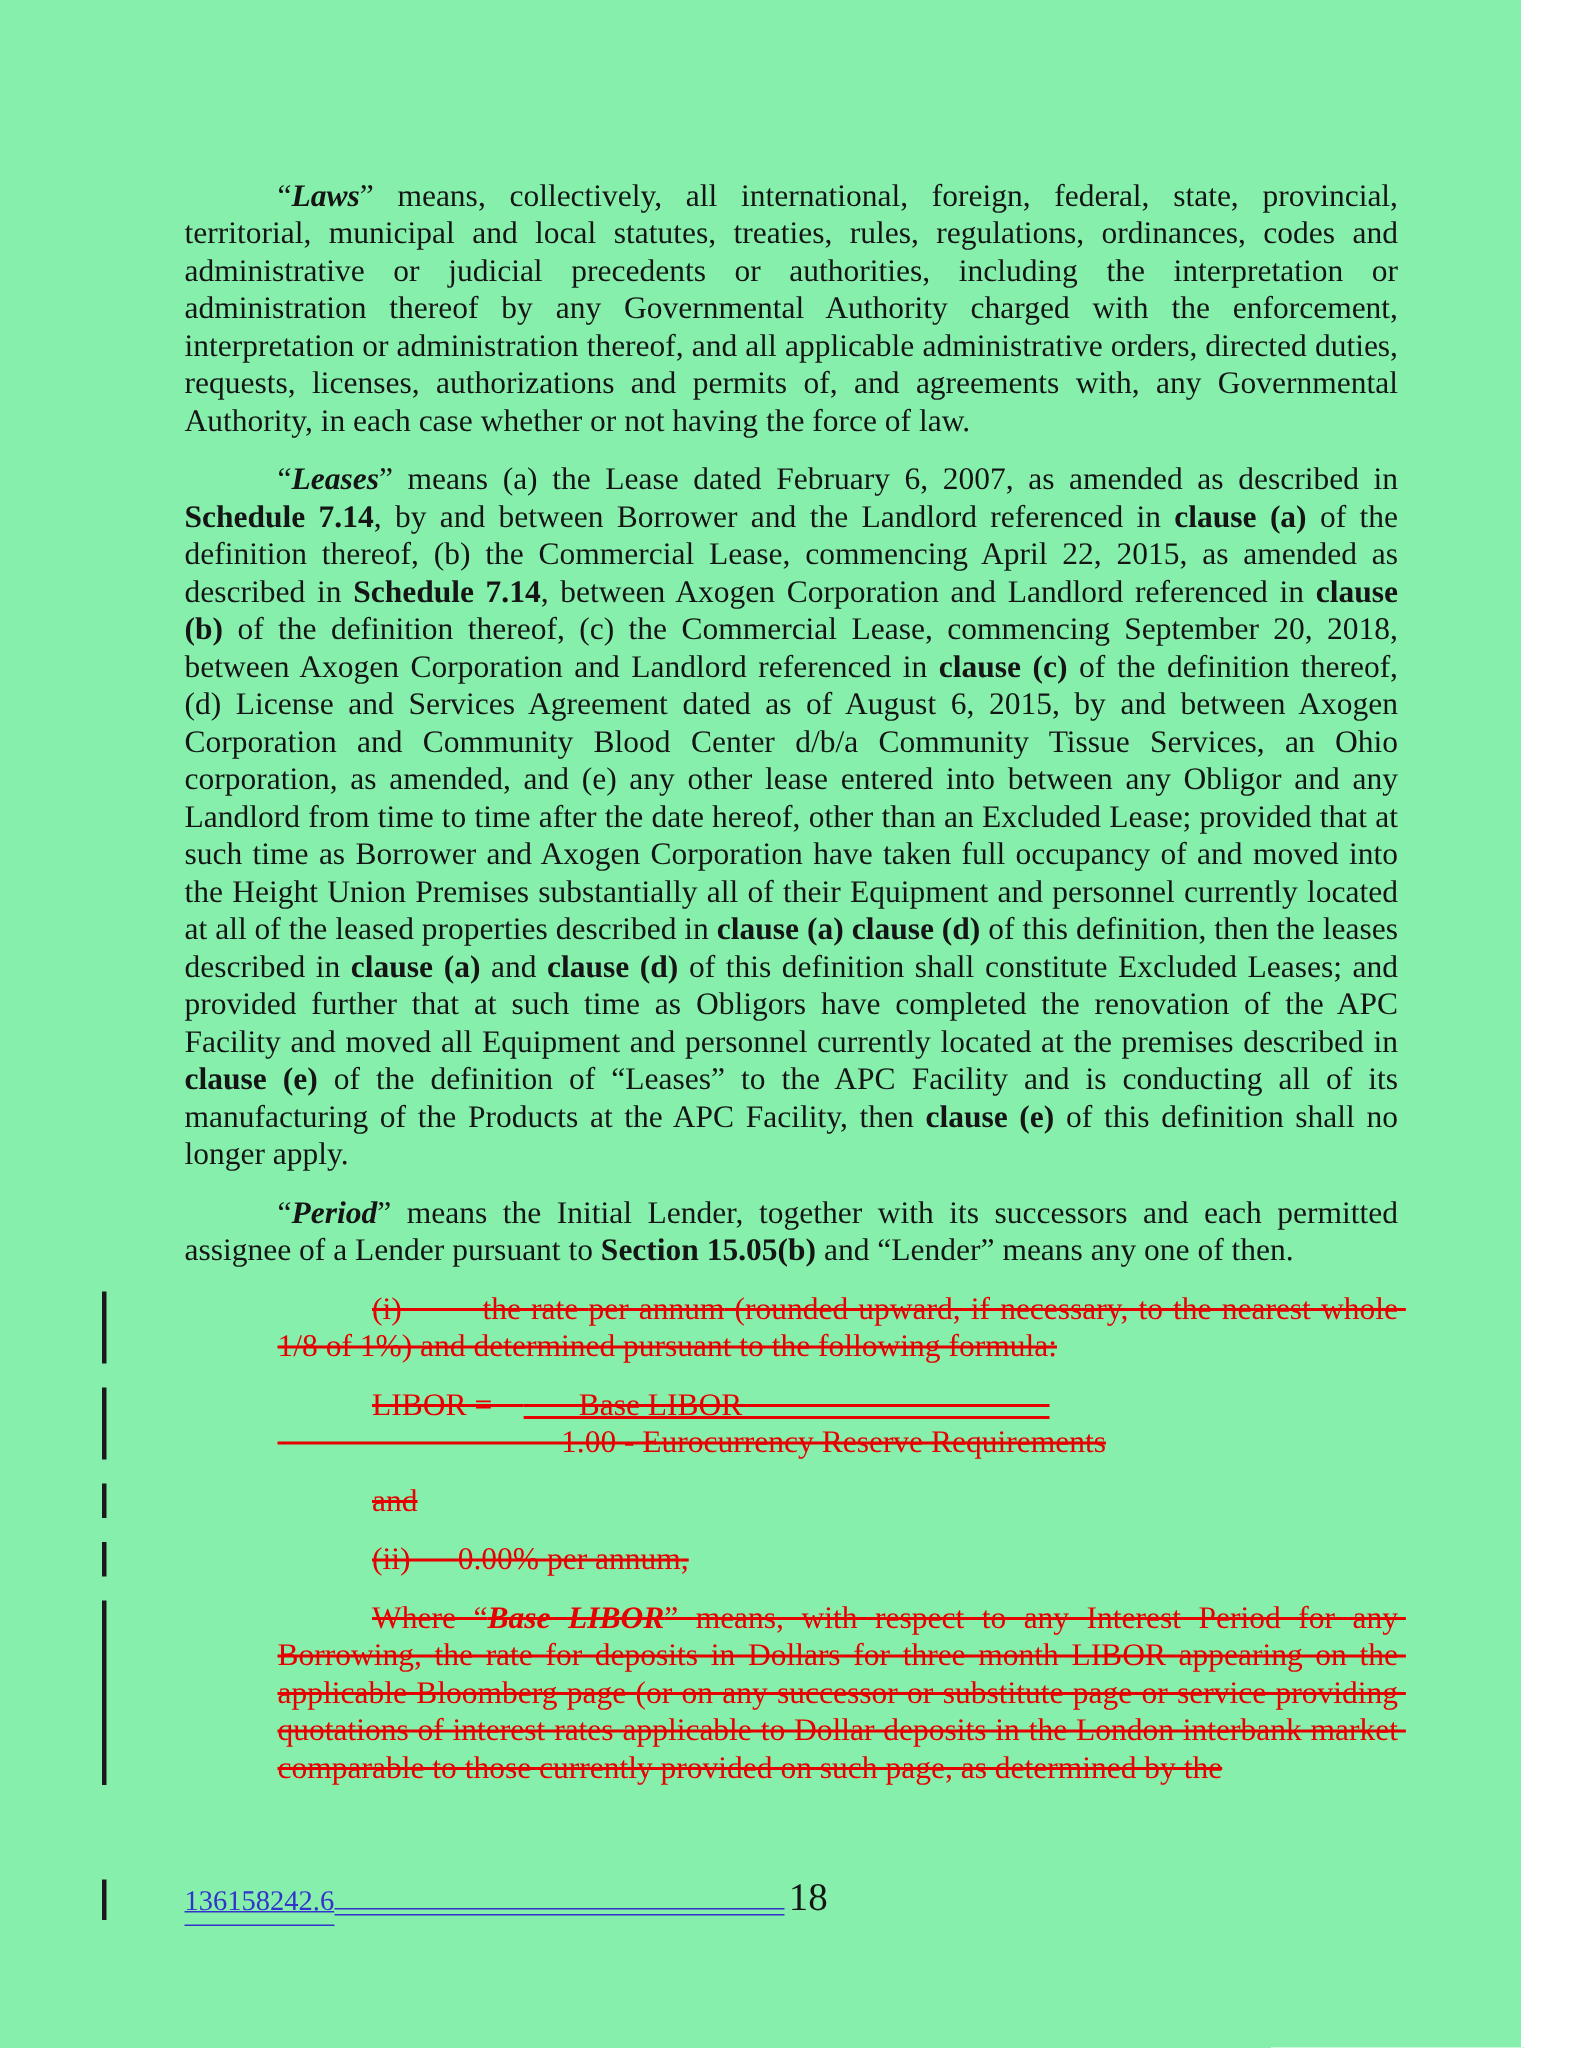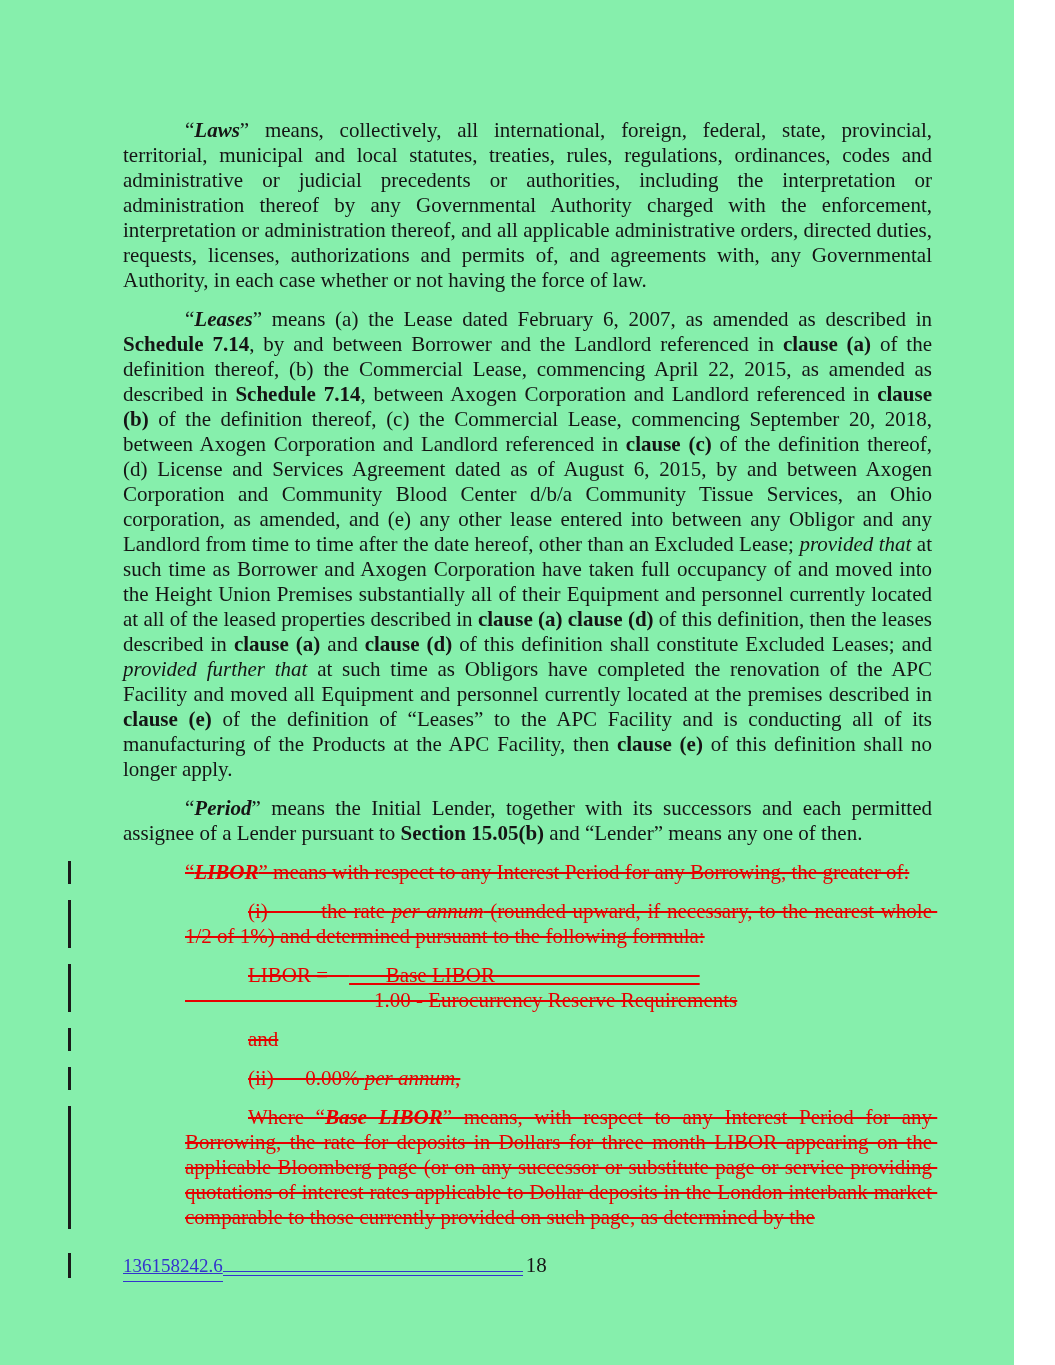--- a/index.html
+++ b/index.html
@@ -19,21 +19,21 @@
     text-indent:62px;
   }
   .sub { margin-left:62px; text-indent:63px; }
   .del {
     color:var(--red,#e60000);
     text-decoration:line-through;
     text-decoration-thickness:1.5px;
     white-space:pre-wrap;
   }
   .b  { font-weight:700; }
-  .i  { font-style:italic; }
+  .i  { }
   .bi { font-weight:700; font-style:italic; }
   .u  { text-decoration:underline; text-decoration-thickness:1.5px; }
   .changed { position:relative; }
   .change-bar {
     position:absolute; left:-55px; top:1px; bottom:1px; width:2.5px;
     background:#1a1a1a;
   }
   .sub > .change-bar { left:-117px; }
   .footer {
     position:absolute; left:123px; top:1252px;
@@ -50,37 +50,36 @@
     border-bottom:1px solid var(--blue,#3333cc);
     padding-bottom:5px;
   }
   .leader {
     display:inline-block; width:300px; height:5px;
     border-top:1px solid var(--blue,#3333cc);
     border-bottom:1px solid var(--blue,#3333cc);
     box-sizing:border-box;
     vertical-align:-4px;
   }
-  .pagenum { color:#151515; font-size:21px; margin-left:3px; }
+  .pagenum { color:#151515; font-size:26px; margin-left:3px; }
 </style>
 </head>
 <body>
 
 <div class="page">
   <div class="content">
 
     <p class="para"><span>“</span><span class="bi">Laws</span><span>” means, collectively, all international, foreign, federal, state, provincial, territorial, municipal and local statutes, treaties, rules, regulations, ordinances, codes and administrative or judicial precedents or authorities, including the interpretation or administration thereof by any Governmental Authority charged with the enforcement, interpretation or administration thereof, and all applicable administrative orders, directed duties, requests, licenses, authorizations and permits of, and agreements with, any Governmental Authority, in each case whether or not having the force of law.</span></p>
 
     <p class="para"><span>“</span><span class="bi">Leases</span><span>” means (a) the Lease dated February 6, 2007, as amended as described in </span><span class="b">Schedule 7.14</span><span>, by and between Borrower and the Landlord referenced in </span><span class="b">clause (a)</span><span> of the definition thereof, (b) the Commercial Lease, commencing April 22, 2015, as amended as described in </span><span class="b">Schedule 7.14</span><span>, between Axogen Corporation and Landlord referenced in </span><span class="b">clause (b)</span><span> of the definition thereof, (c) the Commercial Lease, commencing September 20, 2018, between Axogen Corporation and Landlord referenced in </span><span class="b">clause (c)</span><span> of the definition thereof, (d) License and Services Agreement dated as of August 6, 2015, by and between Axogen Corporation and Community Blood Center d/b/a Community Tissue Services, an Ohio corporation, as amended, and (e) any other lease entered into between any Obligor and any Landlord from time to time after the date hereof, other than an Excluded Lease; </span><span class="i">provided that</span><span> at such time as Borrower and Axogen Corporation have taken full occupancy of and moved into the Height Union Premises substantially all of their Equipment and personnel currently located at all of the leased properties described in </span><span class="b">clause (a) clause (d)</span><span> of this definition, then the leases described in </span><span class="b">clause (a)</span><span> and </span><span class="b">clause (d)</span><span> of this definition shall constitute Excluded Leases; and </span><span class="i">provided further that</span><span> at such time as Obligors have completed the renovation of the APC Facility and moved all Equipment and personnel currently located at the premises described in </span><span class="b">clause (e)</span><span> of the definition of “Leases” to the APC Facility and is conducting all of its manufacturing of the Products at the APC Facility, then </span><span class="b">clause (e)</span><span> of this definition shall no longer apply.</span></p>
 
     <p class="para"><span>“</span><span class="bi">Period</span><span>” means the Initial Lender, together with its successors and each permitted assignee of a Lender pursuant to </span><span class="b">Section 15.05(b)</span><span> and “Lender” means any one of then.</span></p>
 
-    <p class="para del changed"><span class="change-bar"></span><span>“</span><span class="bi">LIBOR</span><span>” means with respect to any Interest Period for any Borrowing, the greater of:</span></p>
 
-    <p class="para sub del changed"><span class="change-bar"></span><span>(i)        the rate </span><span class="i">per annum</span><span> (rounded upward, if necessary, to the nearest whole 1/2 of 1%) and determined pursuant to the following formula:</span></p>
+    <p class="para sub del changed"><span class="change-bar"></span><span>(i)        the rate </span><span class="i">per annum</span><span> (rounded upward, if necessary, to the nearest whole 1/8 of 1%) and determined pursuant to the following formula:</span></p>
 
     <p class="para sub del changed"><span class="change-bar"></span><span>LIBOR =    </span><span class="u">       Base LIBOR                                       </span><span>
                                     1.00 - Eurocurrency Reserve Requirements</span></p>
 
     <p class="para sub del changed"><span class="change-bar"></span><span>and</span></p>
 
     <p class="para sub del changed"><span class="change-bar"></span><span>(ii)      0.00% </span><span class="i">per annum</span><span>,</span></p>
 
     <p class="para sub del changed"><span class="change-bar"></span><span>Where “</span><span class="bi">Base LIBOR</span><span>” means, with respect to any Interest Period for any Borrowing, the rate for deposits in Dollars for three month LIBOR appearing on the applicable Bloomberg page (or on any successor or substitute page or service providing quotations of interest rates applicable to Dollar deposits in the London interbank market comparable to those currently provided on such page, as determined by the</span></p>
 

